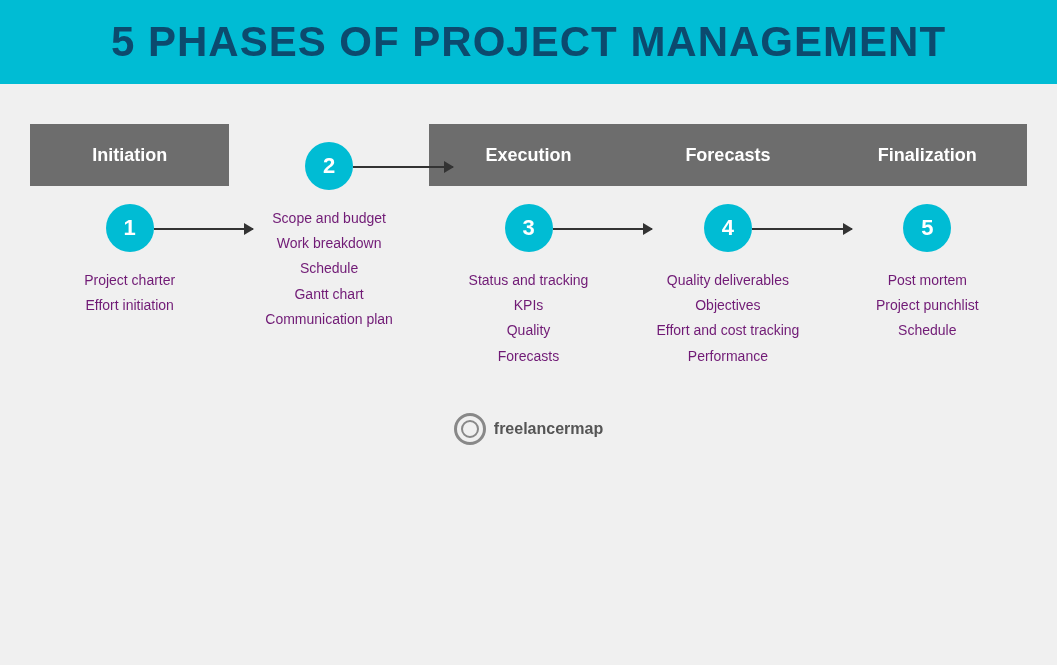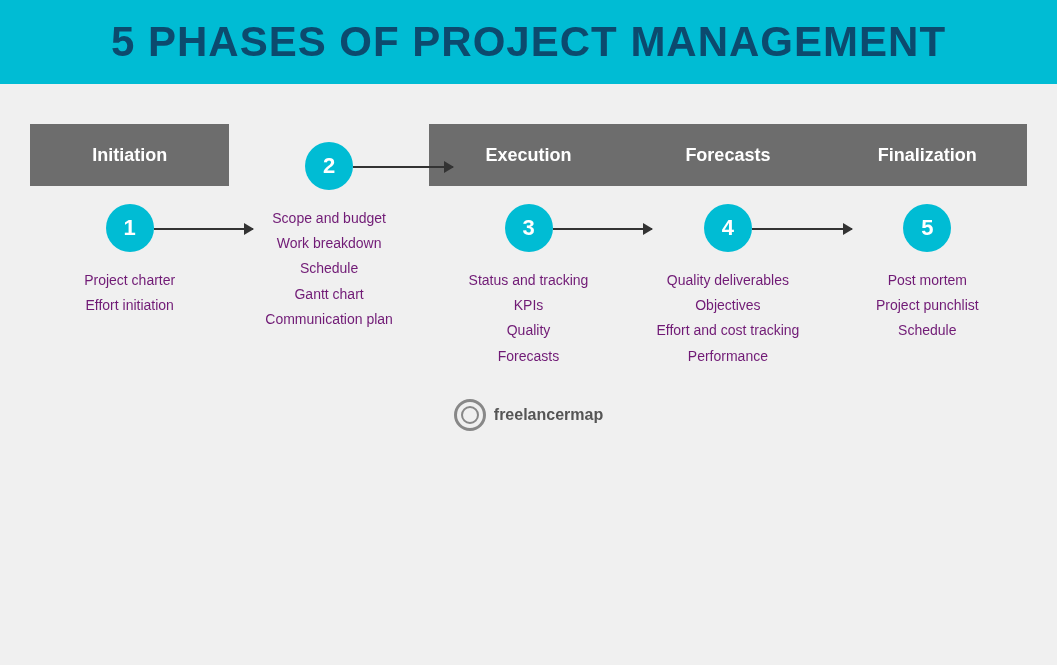--- a/index.html
+++ b/index.html
@@ -123,21 +123,21 @@
     }
 
     .phase-item {
       display: block;
     }
 
     .footer {
       display: flex;
       align-items: center;
       justify-content: center;
-      margin-top: 30px;
+      margin-top: 44px;
       gap: 8px;
     }
 
     .footer-logo-circle {
       width: 32px;
       height: 32px;
       border-radius: 50%;
       border: 3px solid #888;
       display: flex;
       align-items: center;

